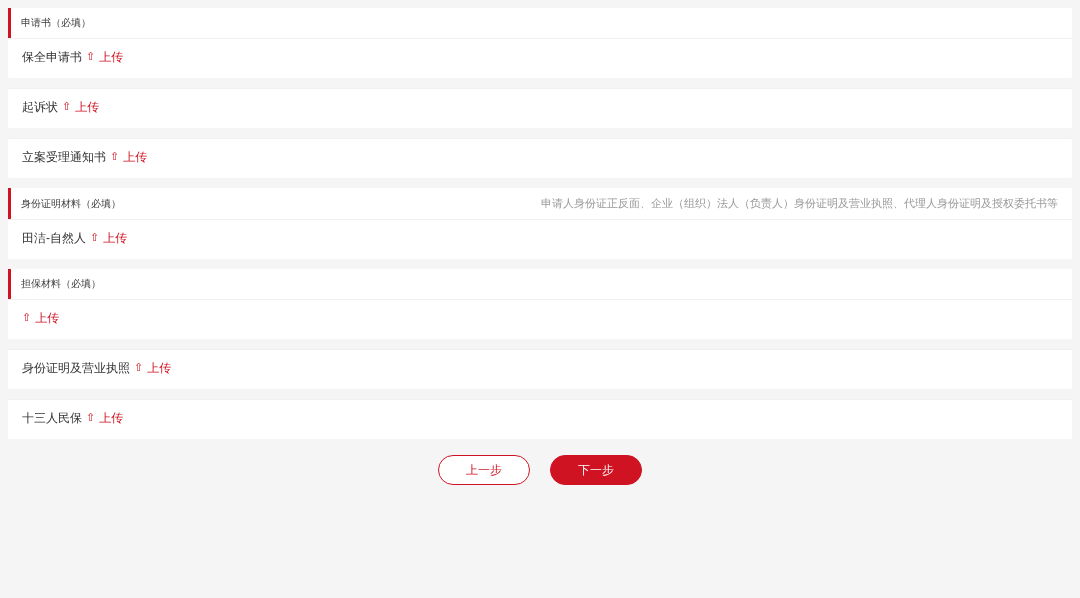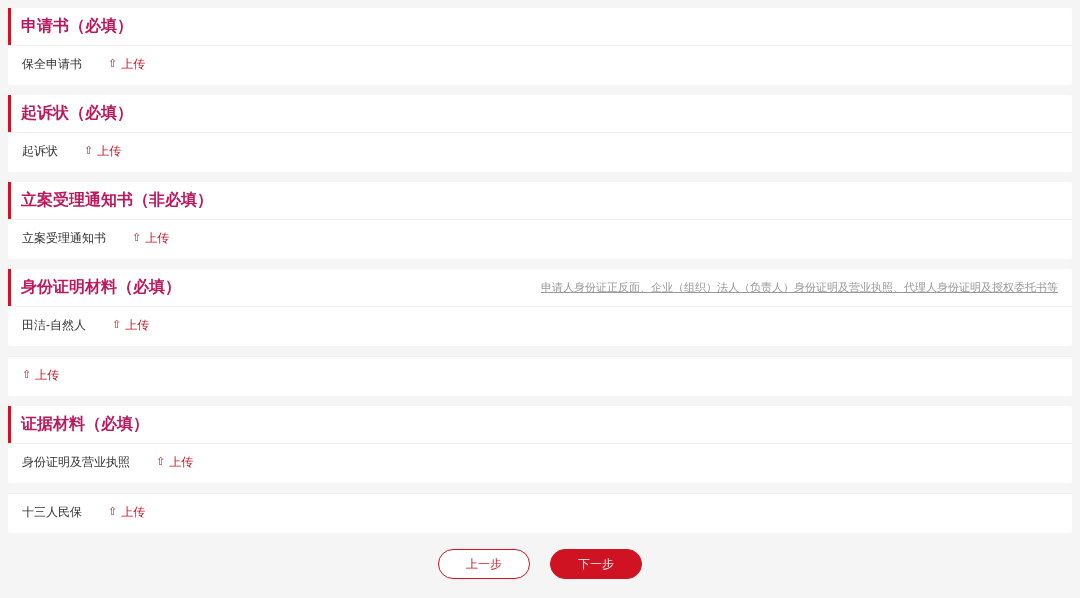--- a/index.html
+++ b/index.html
@@ -18,35 +18,33 @@
       border-radius: 2px;
     }
     .section-header {
       display: flex;
       align-items: center;
       justify-content: space-between;
       padding: 8px 14px 8px 10px;
       border-left: 3px solid #cf1322;
     }
     .section-title {
-      color: #be185d;
-      font-size: 16px;
-      font-weight: bold;
+      color: #404040;
+      font-size: 10px;
     }
     .section-hint {
       color: #999;
       font-size: 11px;
-      text-decoration: underline;
     }
     .section-row {
       padding: 10px 14px 12px 14px;
       border-top: 1px solid #f0f0f0;
       display: flex;
       align-items: center;
-      gap: 26px;
+      gap: 4px;
       color: #333;
       font-size: 12px;
     }
     .upload-link {
       color: #cf1322;
       display: inline-flex;
       align-items: center;
       gap: 4px;
       cursor: pointer;
       font-size: 12px;
@@ -94,36 +92,30 @@
   <div class="section-row">
     <span>保全申请书</span>
     <span class="upload-link">
       <span class="icon">⇧</span>
       <span>上传</span>
     </span>
   </div>
 </div>
 
 <div class="section">
-  <div class="section-header">
-    <span class="section-title">起诉状（必填）</span>
-  </div>
   <div class="section-row">
     <span>起诉状</span>
     <span class="upload-link">
       <span class="icon">⇧</span>
       <span>上传</span>
     </span>
   </div>
 </div>
 
 <div class="section">
-  <div class="section-header">
-    <span class="section-title">立案受理通知书（非必填）</span>
-  </div>
   <div class="section-row">
     <span>立案受理通知书</span>
     <span class="upload-link">
       <span class="icon">⇧</span>
       <span>上传</span>
     </span>
   </div>
 </div>
 
 <div class="section">
@@ -134,32 +126,32 @@
   <div class="section-row">
     <span>田洁-自然人</span>
     <span class="upload-link">
       <span class="icon">⇧</span>
       <span>上传</span>
     </span>
   </div>
 </div>
 
 <div class="section">
+  <div class="section-header">
+    <span class="section-title">担保材料（必填）</span>
+  </div>
   <div class="section-row">
     <span class="upload-link">
       <span class="icon">⇧</span>
       <span>上传</span>
     </span>
   </div>
 </div>
 
 <div class="section">
-  <div class="section-header">
-    <span class="section-title">证据材料（必填）</span>
-  </div>
   <div class="section-row">
     <span>身份证明及营业执照</span>
     <span class="upload-link">
       <span class="icon">⇧</span>
       <span>上传</span>
     </span>
   </div>
 </div>
 
 <div class="section">

